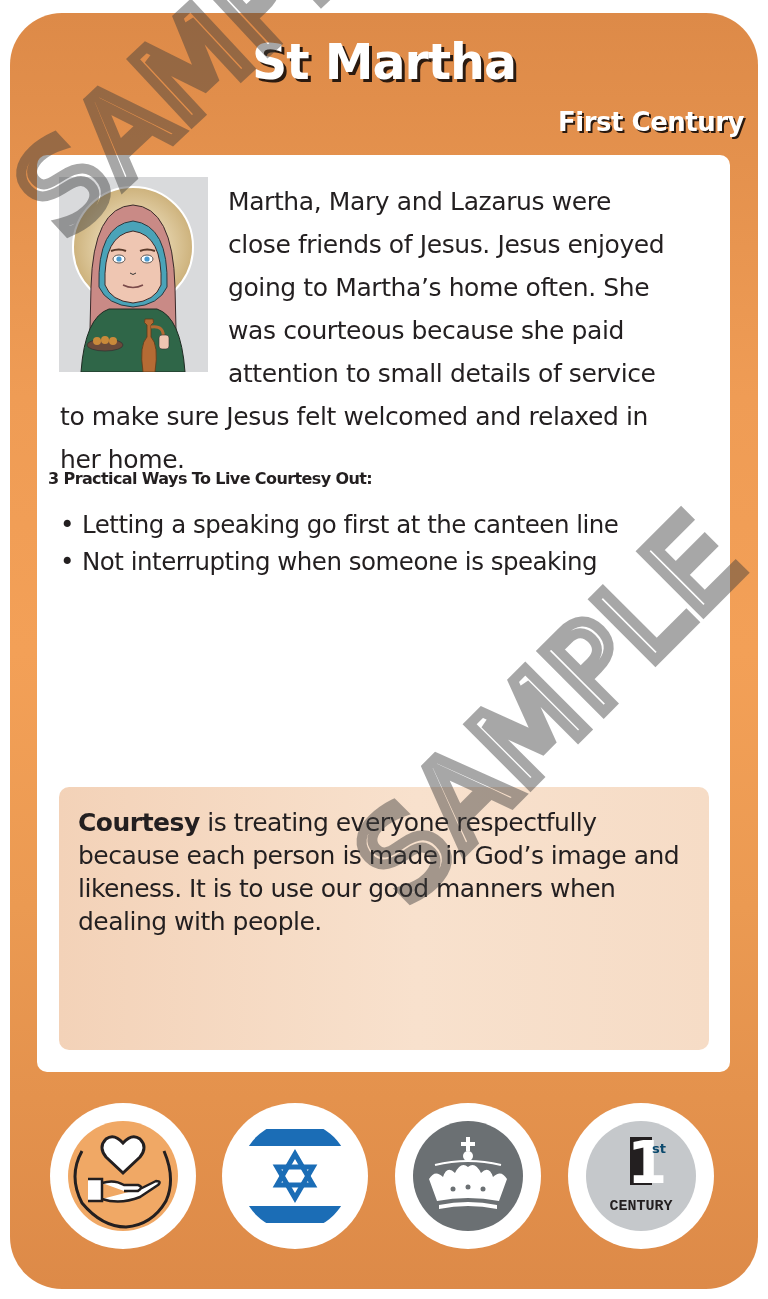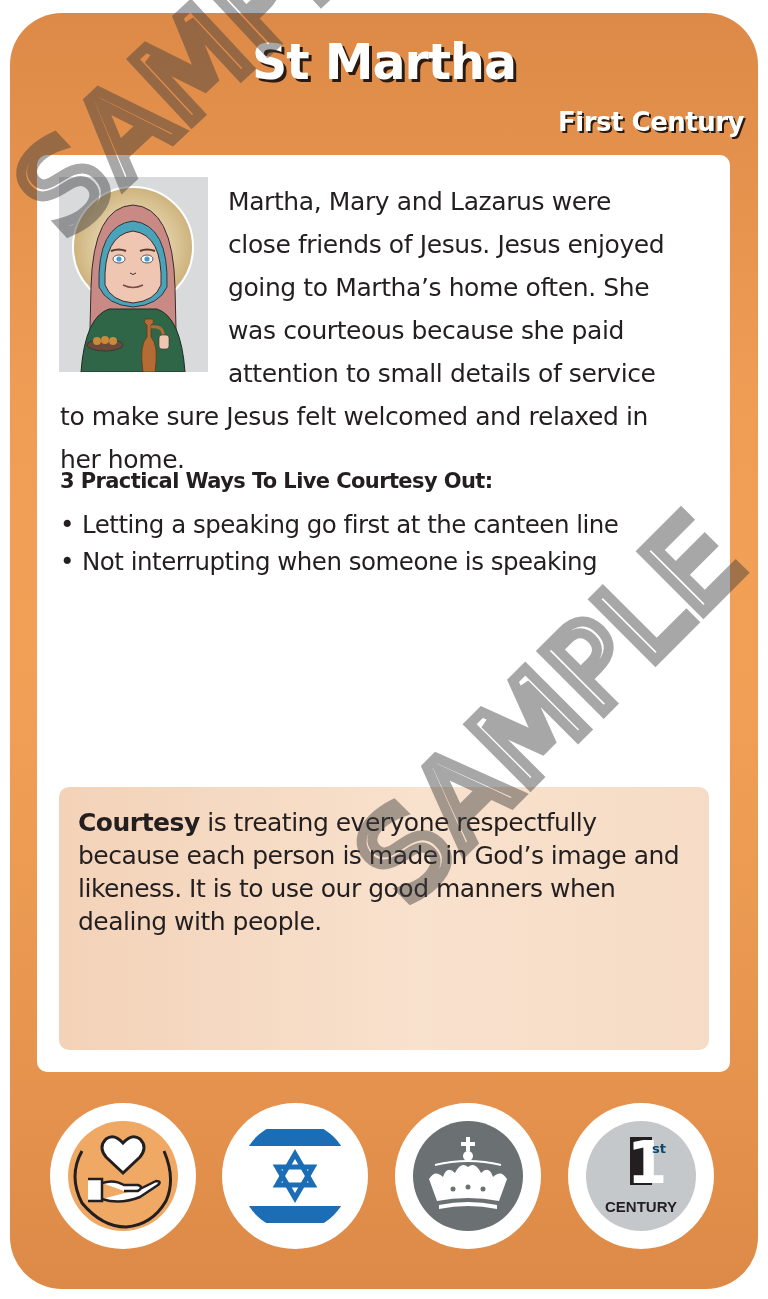--- a/index.html
+++ b/index.html
@@ -7,21 +7,21 @@
   .card{position:absolute;left:10px;top:13px;width:748px;height:1276px;border-radius:52px;
     background:linear-gradient(180deg,#dd8a48 0%,#ef9c55 30%,#f3a057 50%,#eb9a52 70%,#dd8a48 100%);}
   .title{position:absolute;left:0;top:34px;width:768px;text-align:center;font-family:"DejaVu Sans",sans-serif;font-weight:bold;
     font-size:49px;color:#fff;letter-spacing:-1px;text-shadow:3px 3px 0 #2a1a10;}
   .subtitle{position:absolute;left:0;top:107px;width:744px;text-align:right;font-family:"DejaVu Sans",sans-serif;font-weight:bold;
     font-size:26px;color:#fff;letter-spacing:-0.5px;text-shadow:2px 2px 0 #2a1a10;}
   .panel{position:absolute;left:37px;top:155px;width:693px;height:917px;background:#fff;border-radius:10px;}
   .portrait{position:absolute;left:59px;top:177px;width:149px;height:195px;background:#d9dadc;overflow:hidden;}
   .bio{position:absolute;left:60px;top:180px;width:620px;font-family:"DejaVu Sans",sans-serif;font-size:25px;line-height:43px;color:#231f20;letter-spacing:-0.4px;}
   .bio .float{float:left;width:168px;height:198px;}
-  .ways-title{position:absolute;left:60px;top:469px;font-family:"DejaVu Sans",sans-serif;font-weight:bold;font-size:21px;color:#231f20;letter-spacing:-0.6px;}
+  .ways-title{position:absolute;left:48px;top:469px;font-family:"DejaVu Sans",sans-serif;font-weight:bold;font-size:16px;color:#231f20;letter-spacing:-0.6px;}
   .ways{position:absolute;left:60px;top:506px;margin:0;padding:0;list-style:none;font-family:"DejaVu Sans",sans-serif;font-size:24.5px;line-height:37px;color:#231f20;letter-spacing:-0.5px;}
   .ways li{position:relative;padding-left:22px;white-space:nowrap;}
   .ways li::before{content:"•";position:absolute;left:0;top:0;}
   .def{position:absolute;left:59px;top:787px;width:650px;height:263px;border-radius:10px;
     background:linear-gradient(90deg,#f3d2b8 0%,#f8e1cd 55%,#f6dcc6 100%);}
   .def p{margin:0;position:absolute;left:19px;top:19px;width:620px;font-family:"DejaVu Sans",sans-serif;font-size:25px;line-height:33.1px;color:#231f20;letter-spacing:-0.5px;}
   .def b{font-weight:bold;}
   .badge{position:absolute;top:1103px;width:146px;height:146px;border-radius:50%;background:#fff;}
   .badge .inner{position:absolute;left:18px;top:18px;width:110px;height:110px;border-radius:50%;overflow:hidden;}
   .watermark{position:absolute;font-family:"DejaVu Sans",sans-serif;font-size:118px;font-weight:normal;color:transparent;
@@ -114,18 +114,18 @@
       <path d="M26 84 Q55 78 84 84 L84 88 Q55 82 26 88Z" fill="#fff"></path>
     </svg>
   </div>
 </div>
 
 <div class="badge" style="left:568px;">
   <div class="inner" style="background:#c5c8cb;">
     <div style="position:absolute;left:44px;top:16px;width:22px;height:48px;background:#231f20;"></div>
     <div style="position:absolute;left:41px;top:14px;font-family:'DejaVu Sans',sans-serif;font-weight:bold;font-size:58px;line-height:56px;color:#fff;letter-spacing:-2px;">1</div>
     <div style="position:absolute;left:66px;top:20px;font-family:'DejaVu Sans',sans-serif;font-weight:bold;font-size:13px;color:#0c4a6e;">st</div>
-    <div style="position:absolute;left:0;top:77px;width:110px;text-align:center;font-family:Liberation Sans, sans-serif;font-weight:bold;font-size:15px;color:#231f20;">CENTURY</div>
+    <div style="position:absolute;left:0;top:77px;width:110px;text-align:center;font-family:Liberation Mono, monospace;font-weight:bold;font-size:15px;color:#231f20;">CENTURY</div>
   </div>
 </div>
 
 <div class="watermark" style="left:-10px;top:160px;transform:rotate(-43deg);transform-origin:left top;">SAMPLE</div>
 <div class="watermark" style="left:330px;top:830px;transform:rotate(-45deg);transform-origin:left top;">SAMPLE</div>
 
 </body></html>

